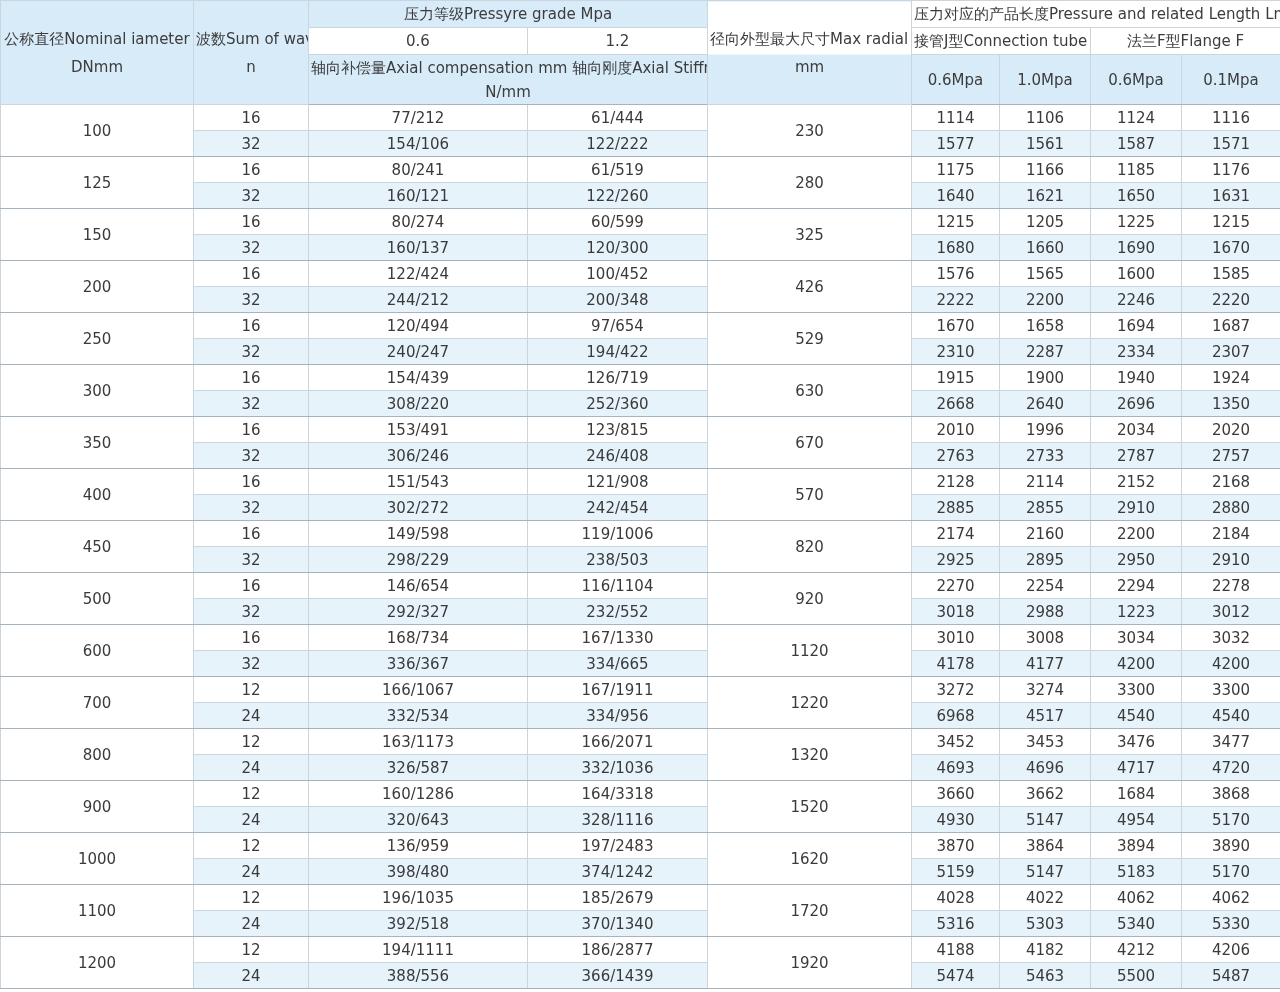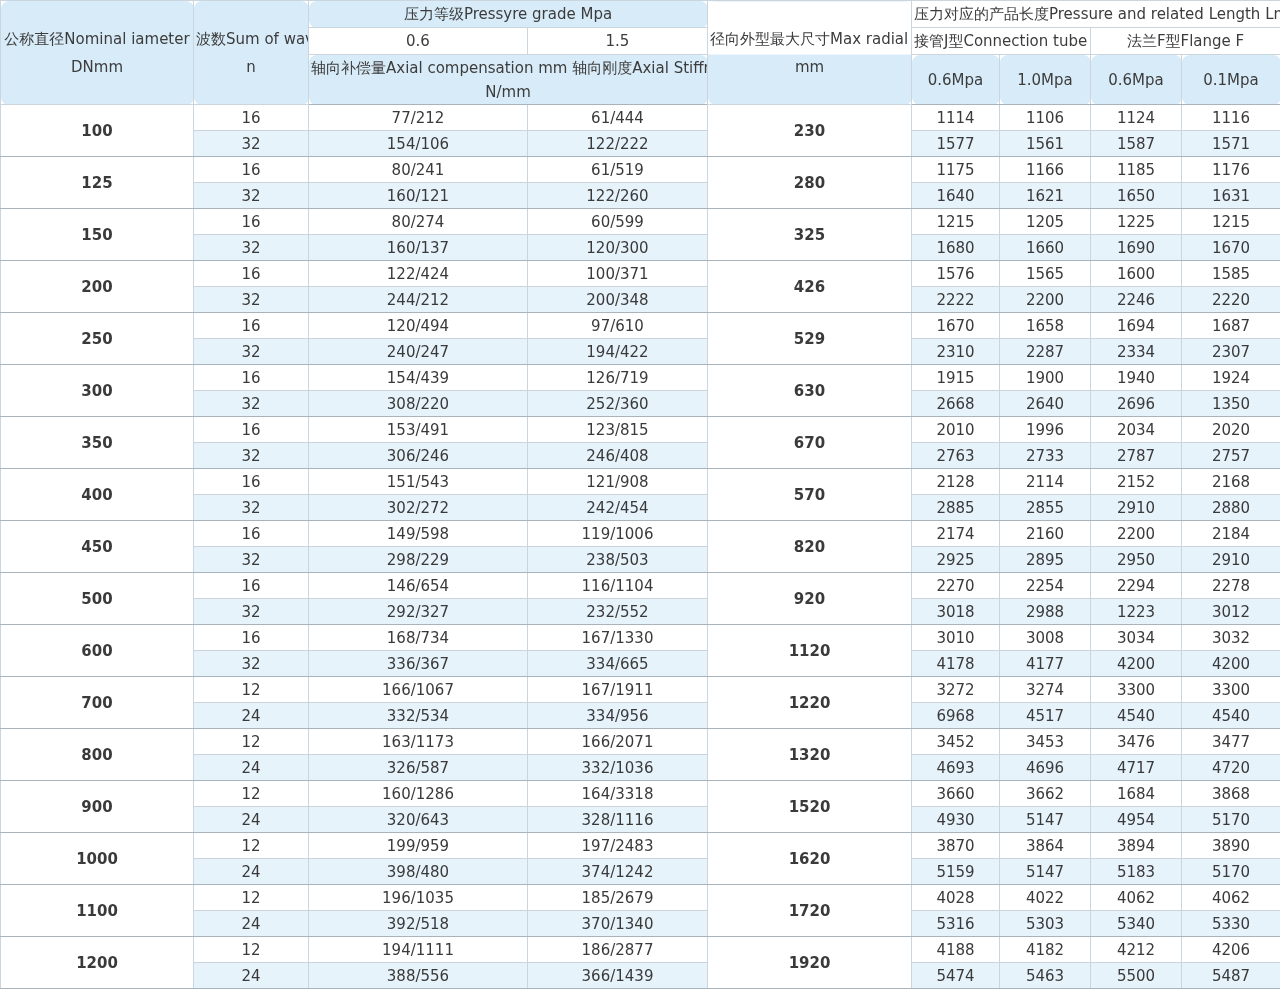--- a/index.html
+++ b/index.html
@@ -17,36 +17,36 @@
   th,td{
     border:1px solid #cbd5dd;
     text-align:center;
     vertical-align:middle;
     font-weight:normal;
     padding:0 2px;
     font-size:15px;
     overflow:hidden;
     white-space:nowrap;
   }
-  thead th{color:#3c3c3c;border-radius:8px;}
+  thead th{color:#3c3c3c;}
   thead th.blue{background:#d8ebf8;}
   thead tr.h1 th,thead tr.h2 th{height:26px;}
   thead tr.h3 th{height:49px;line-height:24px;}
   thead th.span-lines{line-height:28px;}
   thead th.radial-th{
     background:linear-gradient(to bottom,#ffffff 0px,#ffffff 53px,#d8ebf8 53px);
     line-height:28px;
   }
   thead tr.h3 th{border-bottom-color:#a7b3bd;}
   tbody td{height:25px;color:#3a3a3a;background:#ffffff;}
   tbody tr.row-b td{background:#e7f3fb;}
   
   tbody tr.row-a td{border-top-color:#a7b3bd;}
   tbody tr.row-b td{border-bottom-color:#a7b3bd;}
-  tbody td.dn,tbody td.radial{border-bottom-color:#a7b3bd;font-weight:bold;}
+  tbody td.dn,tbody td.radial{border-bottom-color:#a7b3bd;}
 </style>
 </head>
 <body>
 
 <table data-name="spec-table">
   <colgroup>
     <col style="width:193px">
       <col style="width:115px">
       <col style="width:219px">
     <col style="width:180px">
@@ -68,21 +68,21 @@
       </th>
       <th colspan="2" class="blue" data-name="header-pressure-grade">压力等级Pressyre grade Mpa</th>
       <th rowspan="3" class="radial-th" data-name="header-max-radial-size">
         <span data-name="header-max-radial-size-line1" style="display:block">径向外型最大尺寸Max radial size</span>
         <span data-name="header-max-radial-size-line2" style="display:block">mm</span>
       </th>
       <th colspan="4" data-name="header-pressure-length">压力对应的产品长度Pressure and related Length Lmm</th>
     </tr>
     <tr class="h2" data-name="header-row-2">
       <th data-name="header-grade-06">0.6</th>
-      <th data-name="header-grade-10">1.5</th>
+      <th data-name="header-grade-10">1.2</th>
       <th colspan="2" data-name="header-connection-tube-j">接管J型Connection tube J</th>
       <th colspan="2" data-name="header-flange-f">法兰F型Flange F</th>
     </tr>
     <tr class="h3" data-name="header-row-3">
       <th colspan="2" class="blue" data-name="header-axial-compensation">
         <span data-name="header-axial-compensation-line1" style="display:block">轴向补偿量Axial compensation mm 轴向刚度Axial Stiffness</span>
         <span data-name="header-axial-compensation-line2" style="display:block">N/mm</span>
       </th>
       <th class="blue" data-name="header-tube-j-06mpa">0.6Mpa</th>
       <th class="blue" data-name="header-tube-j-10mpa">1.0Mpa</th>
@@ -148,41 +148,41 @@
         <td data-name="axial-10-cell">120/300</td>
         <td data-name="length-cell-0">1680</td>
         <td data-name="length-cell-1">1660</td>
         <td data-name="length-cell-2">1690</td>
         <td data-name="length-cell-3">1670</td>
       </tr>
       <tr data-name="spec-row-primary" class="row-a">
         <td data-name="dn-cell" class="dn" rowspan="2">200</td>
         <td data-name="wave-cell">16</td>
         <td data-name="axial-06-cell">122/424</td>
-        <td data-name="axial-10-cell">100/371</td>
+        <td data-name="axial-10-cell">100/452</td>
         <td data-name="radial-size-cell" class="radial" rowspan="2">426</td>
         <td data-name="length-cell-0">1576</td>
         <td data-name="length-cell-1">1565</td>
         <td data-name="length-cell-2">1600</td>
         <td data-name="length-cell-3">1585</td>
       </tr>
       <tr data-name="spec-row-alt" class="row-b">
         <td data-name="wave-cell">32</td>
         <td data-name="axial-06-cell">244/212</td>
         <td data-name="axial-10-cell">200/348</td>
         <td data-name="length-cell-0">2222</td>
         <td data-name="length-cell-1">2200</td>
         <td data-name="length-cell-2">2246</td>
         <td data-name="length-cell-3">2220</td>
       </tr>
       <tr data-name="spec-row-primary" class="row-a">
         <td data-name="dn-cell" class="dn" rowspan="2">250</td>
         <td data-name="wave-cell">16</td>
         <td data-name="axial-06-cell">120/494</td>
-        <td data-name="axial-10-cell">97/610</td>
+        <td data-name="axial-10-cell">97/654</td>
         <td data-name="radial-size-cell" class="radial" rowspan="2">529</td>
         <td data-name="length-cell-0">1670</td>
         <td data-name="length-cell-1">1658</td>
         <td data-name="length-cell-2">1694</td>
         <td data-name="length-cell-3">1687</td>
       </tr>
       <tr data-name="spec-row-alt" class="row-b">
         <td data-name="wave-cell">32</td>
         <td data-name="axial-06-cell">240/247</td>
         <td data-name="axial-10-cell">194/422</td>
@@ -367,21 +367,21 @@
         <td data-name="axial-06-cell">320/643</td>
         <td data-name="axial-10-cell">328/1116</td>
         <td data-name="length-cell-0">4930</td>
         <td data-name="length-cell-1">5147</td>
         <td data-name="length-cell-2">4954</td>
         <td data-name="length-cell-3">5170</td>
       </tr>
       <tr data-name="spec-row-primary" class="row-a">
         <td data-name="dn-cell" class="dn" rowspan="2">1000</td>
         <td data-name="wave-cell">12</td>
-        <td data-name="axial-06-cell">199/959</td>
+        <td data-name="axial-06-cell">136/959</td>
         <td data-name="axial-10-cell">197/2483</td>
         <td data-name="radial-size-cell" class="radial" rowspan="2">1620</td>
         <td data-name="length-cell-0">3870</td>
         <td data-name="length-cell-1">3864</td>
         <td data-name="length-cell-2">3894</td>
         <td data-name="length-cell-3">3890</td>
       </tr>
       <tr data-name="spec-row-alt" class="row-b">
         <td data-name="wave-cell">24</td>
         <td data-name="axial-06-cell">398/480</td>

